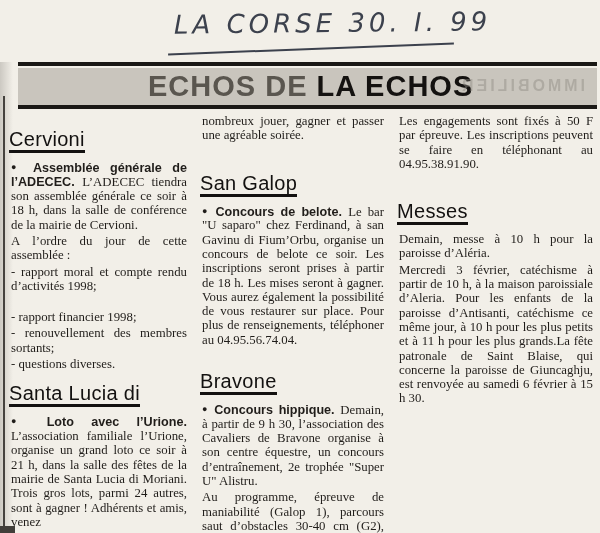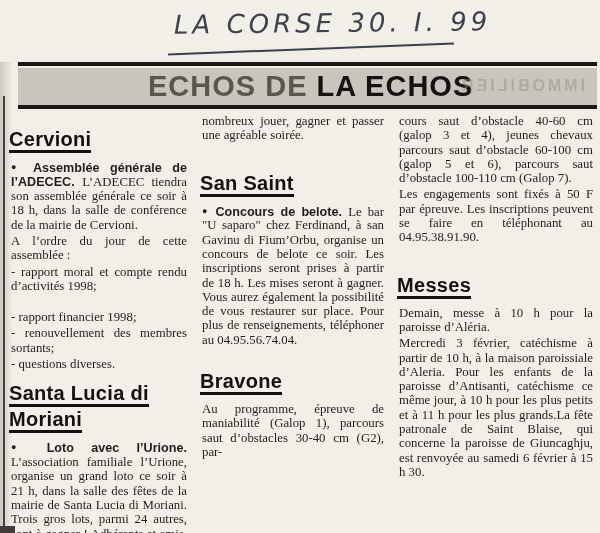--- a/index.html
+++ b/index.html
@@ -69,21 +69,21 @@
 
   .para{
     margin:2px;color:var(--ink,#201d1a);
     font-size:12.8px;line-height:14.3px;text-align:justify;
   }
   .bullet{font-family:"Liberation Sans",sans-serif;font-size:9px;vertical-align:1.5px;}
   .lead{
     font-family:"Liberation Sans",sans-serif;font-weight:700;font-size:12.6px;
   }
   .heading{
-    font-family:"Liberation Sans",sans-serif;font-weight:700;
+    font-family:"Liberation Sans",sans-serif;font-weight:400;
     font-size:20px;line-height:25px;letter-spacing:.3px;color:#131110;
     margin:15px 0 7px 0;
   }
   .heading .hline span{
     display:inline-block;border-bottom:3px solid #131110;padding-bottom:0px;line-height:22px;
   }
   .gap-sm{margin-top:10px;}
   .gap-md{margin-top:17px;}
   .gap-lg{margin-top:28px;}
   .gap-xl{margin-top:22px;}
@@ -121,37 +121,36 @@
           <div class="hline"><span>Cervioni</span></div>
         </div>
         <p class="para"><span class="bullet">● </span><span class="lead">Assemblée générale de l’ADECEC. </span><span>L’ADECEC tiendra son assemblée générale ce soir à 18 h, dans la salle de conférence de la mairie de Cervioni.</span></p>
         <p class="para"><span>A l’ordre du jour de cette assemblée :</span></p>
         <p class="para"><span>- rapport moral et compte rendu d’activités 1998;</span></p>
         <p class="para gap-md"><span>- rapport financier 1998;</span></p>
         <p class="para"><span>- renouvellement des membres sortants;</span></p>
         <p class="para"><span>- questions diverses.</span></p>
         <div class="heading gap-sm">
           <div class="hline"><span>Santa Lucia di</span></div>
-          <div class="hline"><span>Moriani</span></div>
         </div>
         <p class="para"><span class="bullet">● </span><span class="lead">Loto avec l’Urione. </span><span>L’association familiale l’Urione, organise un grand loto ce soir à 21 h, dans la salle des fêtes de la mairie de Santa Lucia di Moriani. Trois gros lots, parmi 24 autres, sont à gagner ! Adhérents et amis, venez</span></p>
       </div>
       <div class="column col-1">
         <p class="para"><span>nombreux jouer, gagner et passer une agréable soirée.</span></p>
         <div class="heading gap-lg">
-          <div class="hline"><span>San Saint</span></div>
+          <div class="hline"><span>San Galop</span></div>
         </div>
         <p class="para"><span class="bullet">● </span><span class="lead">Concours de belote. </span><span>Le bar "U saparo" chez Ferdinand, à san Gavinu di Fium’Orbu, organise un concours de belote ce soir. Les inscriptions seront prises à partir de 18 h. Les mises seront à gagner. Vous aurez également la possibilité de vous restaurer sur place. Pour plus de renseignements, téléphoner au 04.95.56.74.04.</span></p>
         <div class="heading gap-xl">
           <div class="hline"><span>Bravone</span></div>
         </div>
+        <p class="para"><span class="bullet">● </span><span class="lead">Concours hippique. </span><span>Demain, à partir de 9 h 30, l’association des Cavaliers de Bravone organise à son centre équestre, un concours d’entraînement, 2e trophée "Super U" Alistru.</span></p>
         <p class="para"><span>Au programme, épreuve de maniabilité (Galop 1), parcours saut d’obstacles 30-40 cm (G2), par-</span></p>
       </div>
       <div class="column col-2">
-        <p class="para"><span>cours saut d’obstacle 40-60 cm (galop 3 et 4), jeunes chevaux parcours saut d’obstacle 60-100 cm (galop 5 et 6), parcours saut d’obstacle 100-110 cm (Galop 7).</span></p>
         <p class="para"><span>Les engagements sont fixés à 50 F par épreuve. Les inscriptions peuvent se faire en téléphonant au 04.95.38.91.90.</span></p>
         <div class="heading gap-lg">
           <div class="hline"><span>Messes</span></div>
         </div>
         <p class="para"><span>Demain, messe à 10 h pour la paroisse d’Aléria.</span></p>
         <p class="para"><span>Mercredi 3 février, catéchisme à partir de 10 h, à la maison paroissiale d’Aleria. Pour les enfants de la paroisse d’Antisanti, catéchisme ce même jour, à 10 h pour les plus petits et à 11 h pour les plus grands.La fête patronale de Saint Blaise, qui concerne la paroisse de Giuncaghju, est renvoyée au samedi 6 février à 15 h 30.</span></p>
       </div>
     </div>
 </div>
 

